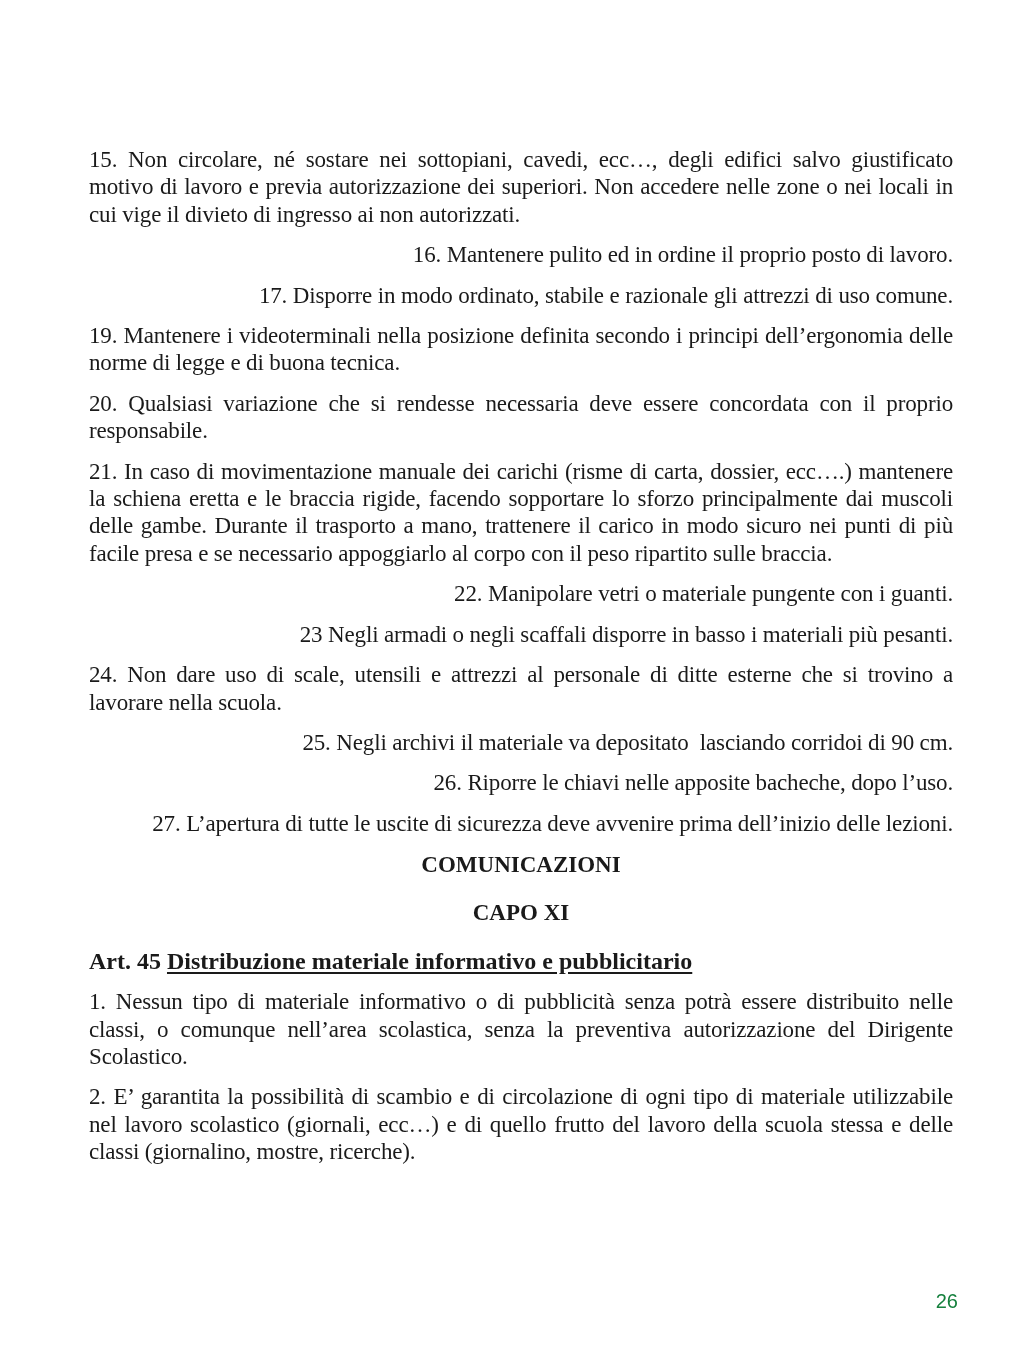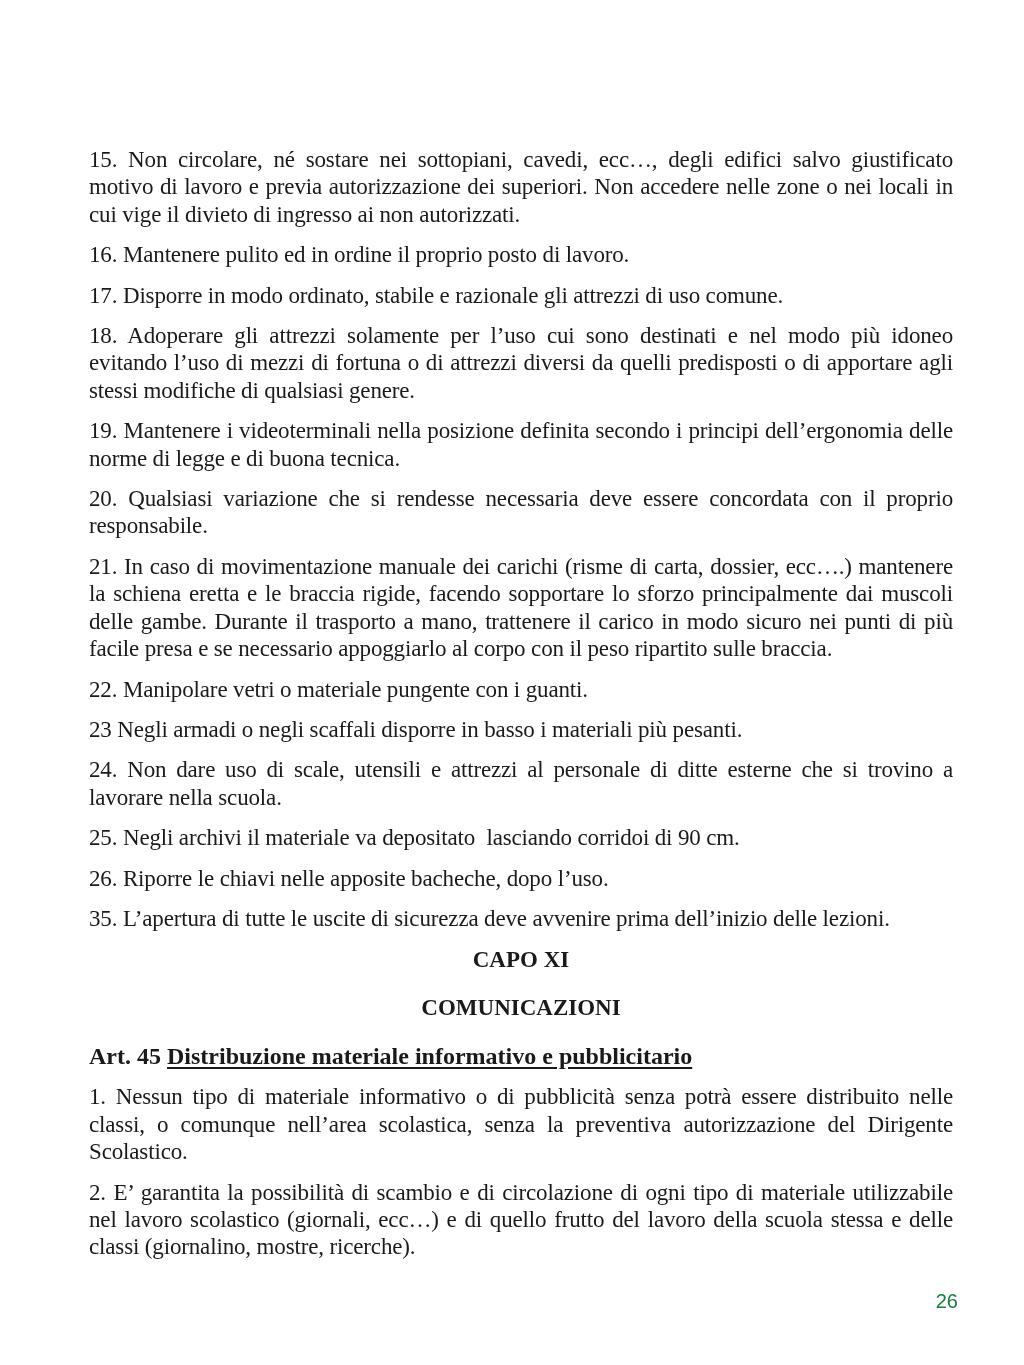--- a/index.html
+++ b/index.html
@@ -22,21 +22,21 @@
       width: 864px;
     }
     .para {
       font-size: 23px;
       line-height: 27.4px;
       text-align: justify;
       margin: 0 0 13px 0;
       letter-spacing: -0.15px;
     }
     .para.single {
-      text-align: left;
+      text-align: right;
     }
     .heading-center {
       text-align: center;
       font-weight: bold;
       font-size: 23px;
       line-height: 30px;
       margin: 0 0 18px 0;
     }
     .heading-center.first {
       margin-top: 2px;
@@ -65,43 +65,42 @@
 <body>
 
 <div class="page">
 
   <p class="para"><span>15.</span> <span>Non circolare, né sostare nei sottopiani, cavedi, ecc…, degli edifici salvo giustificato motivo di lavoro e previa autorizzazione dei superiori. Non accedere nelle zone o nei locali in cui vige il divieto di ingresso ai non autorizzati.</span></p>
 
   <p class="para single"><span>16.</span> <span>Mantenere pulito ed in ordine il proprio posto di lavoro.</span></p>
 
   <p class="para single"><span>17.</span> <span>Disporre in modo ordinato, stabile e razionale gli attrezzi di uso comune.</span></p>
 
-  <p class="para"><span>18.</span> <span>Adoperare gli attrezzi solamente per l’uso cui sono destinati e nel modo più idoneo evitando l’uso di mezzi di fortuna o di attrezzi diversi da quelli predisposti o di apportare agli stessi modifiche di qualsiasi genere.</span></p>
 
   <p class="para"><span>19.</span> <span>Mantenere i videoterminali nella posizione definita secondo i principi dell’ergonomia delle norme di legge e di buona tecnica.</span></p>
 
   <p class="para"><span>20.</span> <span>Qualsiasi variazione che si rendesse necessaria deve essere concordata con il proprio responsabile.</span></p>
 
   <p class="para"><span>21.</span> <span>In caso di movimentazione manuale dei carichi (risme di carta, dossier, ecc….) mantenere la schiena eretta e le braccia rigide, facendo sopportare lo sforzo principalmente dai muscoli delle gambe. Durante il trasporto a mano, trattenere il carico in modo sicuro nei punti di più facile presa e se necessario appoggiarlo al corpo con il peso ripartito sulle braccia.</span></p>
 
   <p class="para single"><span>22.</span> <span>Manipolare vetri o materiale pungente con i guanti.</span></p>
 
   <p class="para single"><span>23</span> <span>Negli armadi o negli scaffali disporre in basso i materiali più pesanti.</span></p>
 
   <p class="para"><span>24.</span> <span>Non dare uso di scale, utensili e attrezzi al personale di ditte esterne che si trovino a lavorare nella scuola.</span></p>
 
   <p class="para single"><span>25.</span> <span style="white-space: pre-wrap;">Negli archivi il materiale va depositato  lasciando corridoi di 90 cm.</span></p>
 
   <p class="para single"><span>26.</span> <span>Riporre le chiavi nelle apposite bacheche, dopo l’uso.</span></p>
 
-  <p class="para single"><span>35.</span> <span>L’apertura di tutte le uscite di sicurezza deve avvenire prima dell’inizio delle lezioni.</span></p>
+  <p class="para single"><span>27.</span> <span>L’apertura di tutte le uscite di sicurezza deve avvenire prima dell’inizio delle lezioni.</span></p>
+
+  <h2 class="heading-center">COMUNICAZIONI</h2>
 
   <h2 class="heading-center first">CAPO XI</h2>
-
-  <h2 class="heading-center">COMUNICAZIONI</h2>
 
   <h3 class="article-title"><span>Art. 45</span> <span class="underlined">Distribuzione materiale informativo e pubblicitario</span></h3>
 
   <p class="para"><span>1.</span> <span>Nessun tipo di materiale informativo o di pubblicità senza potrà essere distribuito nelle classi, o comunque nell’area scolastica, senza la preventiva autorizzazione del Dirigente Scolastico.</span></p>
 
   <p class="para"><span>2.</span> <span>E’ garantita la possibilità di scambio e di circolazione di ogni tipo di materiale utilizzabile nel lavoro scolastico (giornali, ecc…) e di quello frutto del lavoro della scuola stessa e delle classi (giornalino, mostre, ricerche).</span></p>
 
 </div>
 
 <div class="page-number">26</div>

